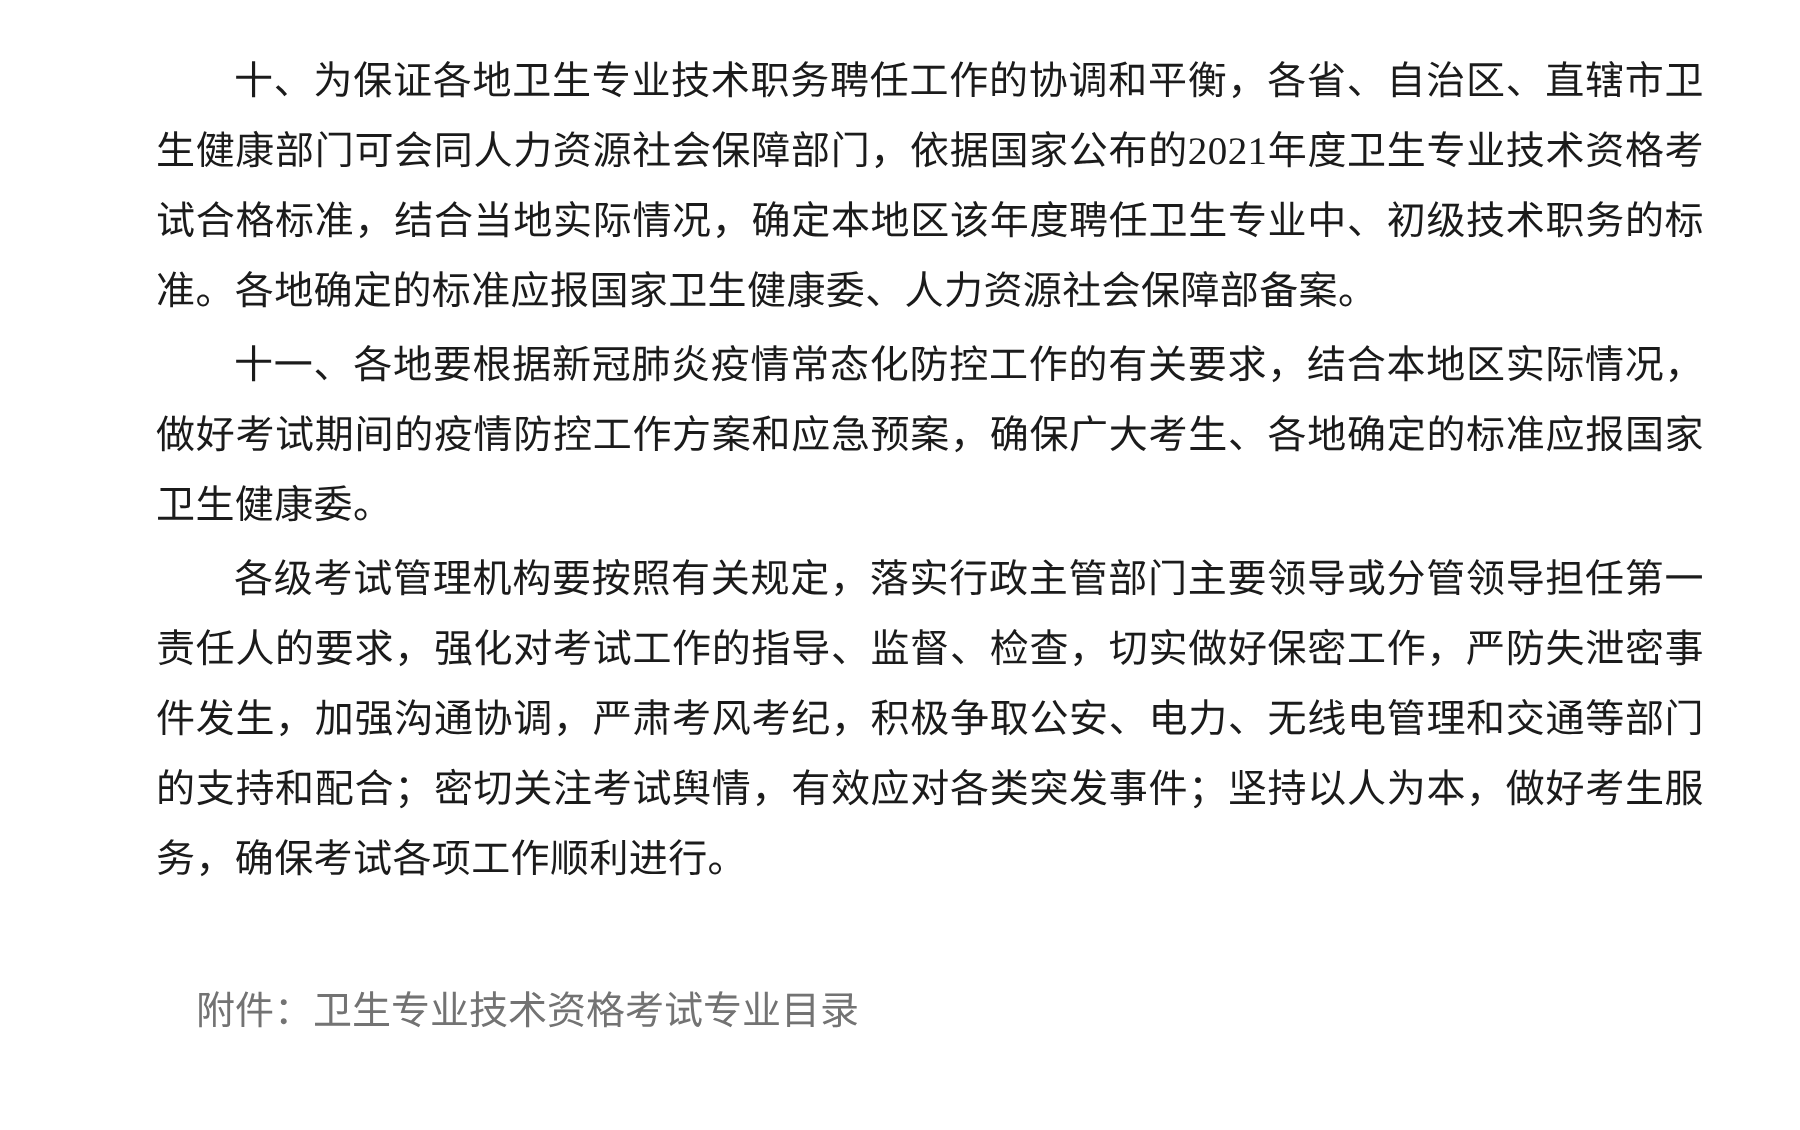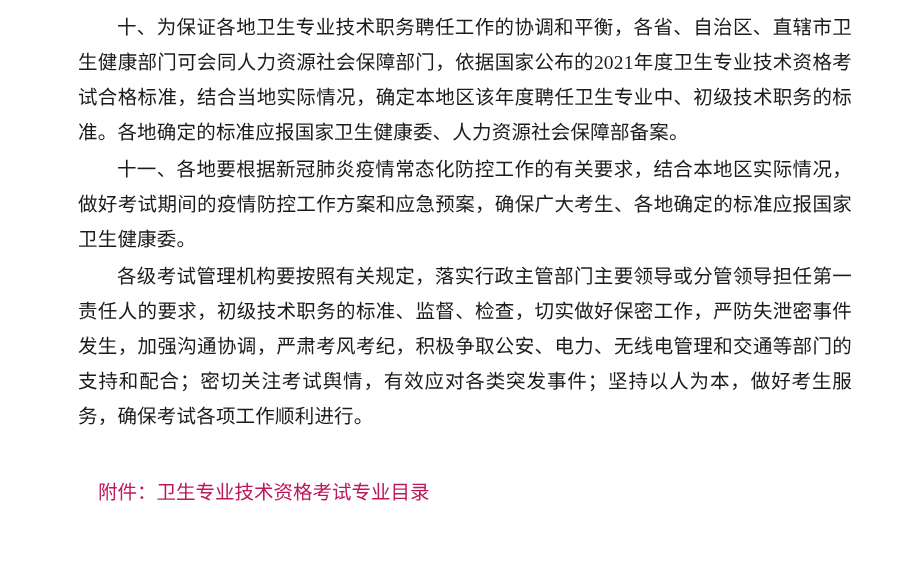--- a/index.html
+++ b/index.html
@@ -14,21 +14,21 @@
     overflow: hidden;
     font-family: "Liberation Serif", "DejaVu Serif", serif;
     color: #1a1a1a;
   }
   .page {
     position: relative;
     width: 900px;
     height: 565px;
     background: #ffffff;
     box-sizing: border-box;
-    padding: 10px 48px 0 78px;
+    padding: 24px 48px 0 78px;
   }
   .doc-body {
     width: 100%;
   }
   p.para {
     margin: 0 0 2px 0;
     font-size: 19.5px;
     line-height: 35px;
     text-align: justify;
     text-justify: inter-ideograph;
@@ -40,33 +40,33 @@
     text-indent: 39px;
   }
   .attachment-block {
     margin-top: 42px;
   }
   .attachment {
     margin: 0;
     font-size: 19.5px;
     line-height: 34px;
     text-indent: 20px;
-    color: #be185d;
+    color: #737373;
   }
 </style>
 </head>
 <body>
 
 <div class="page">
   <div class="doc-body">
 
     <p class="para indent">十、为保证各地卫生专业技术职务聘任工作的协调和平衡，各省、自治区、直辖市卫生健康部门可会同人力资源社会保障部门，依据国家公布的2021年度卫生专业技术资格考试合格标准，结合当地实际情况，确定本地区该年度聘任卫生专业中、初级技术职务的标准。各地确定的标准应报国家卫生健康委、人力资源社会保障部备案。</p>
 
     <p class="para indent">十一、各地要根据新冠肺炎疫情常态化防控工作的有关要求，结合本地区实际情况，做好考试期间的疫情防控工作方案和应急预案，确保广大考生、各地确定的标准应报国家卫生健康委。</p>
 
-    <p class="para indent">各级考试管理机构要按照有关规定，落实行政主管部门主要领导或分管领导担任第一责任人的要求，初级技术职务的标准、监督、检查，切实做好保密工作，严防失泄密事件发生，加强沟通协调，严肃考风考纪，积极争取公安、电力、无线电管理和交通等部门的支持和配合；密切关注考试舆情，有效应对各类突发事件；坚持以人为本，做好考生服务，确保考试各项工作顺利进行。</p>
+    <p class="para indent">各级考试管理机构要按照有关规定，落实行政主管部门主要领导或分管领导担任第一责任人的要求，强化对考试工作的指导、监督、检查，切实做好保密工作，严防失泄密事件发生，加强沟通协调，严肃考风考纪，积极争取公安、电力、无线电管理和交通等部门的支持和配合；密切关注考试舆情，有效应对各类突发事件；坚持以人为本，做好考生服务，确保考试各项工作顺利进行。</p>
 
     <div class="attachment-block">
       <p class="attachment">附件：卫生专业技术资格考试专业目录</p>
     </div>
 
   </div>
 </div>
 
 </body></html>

